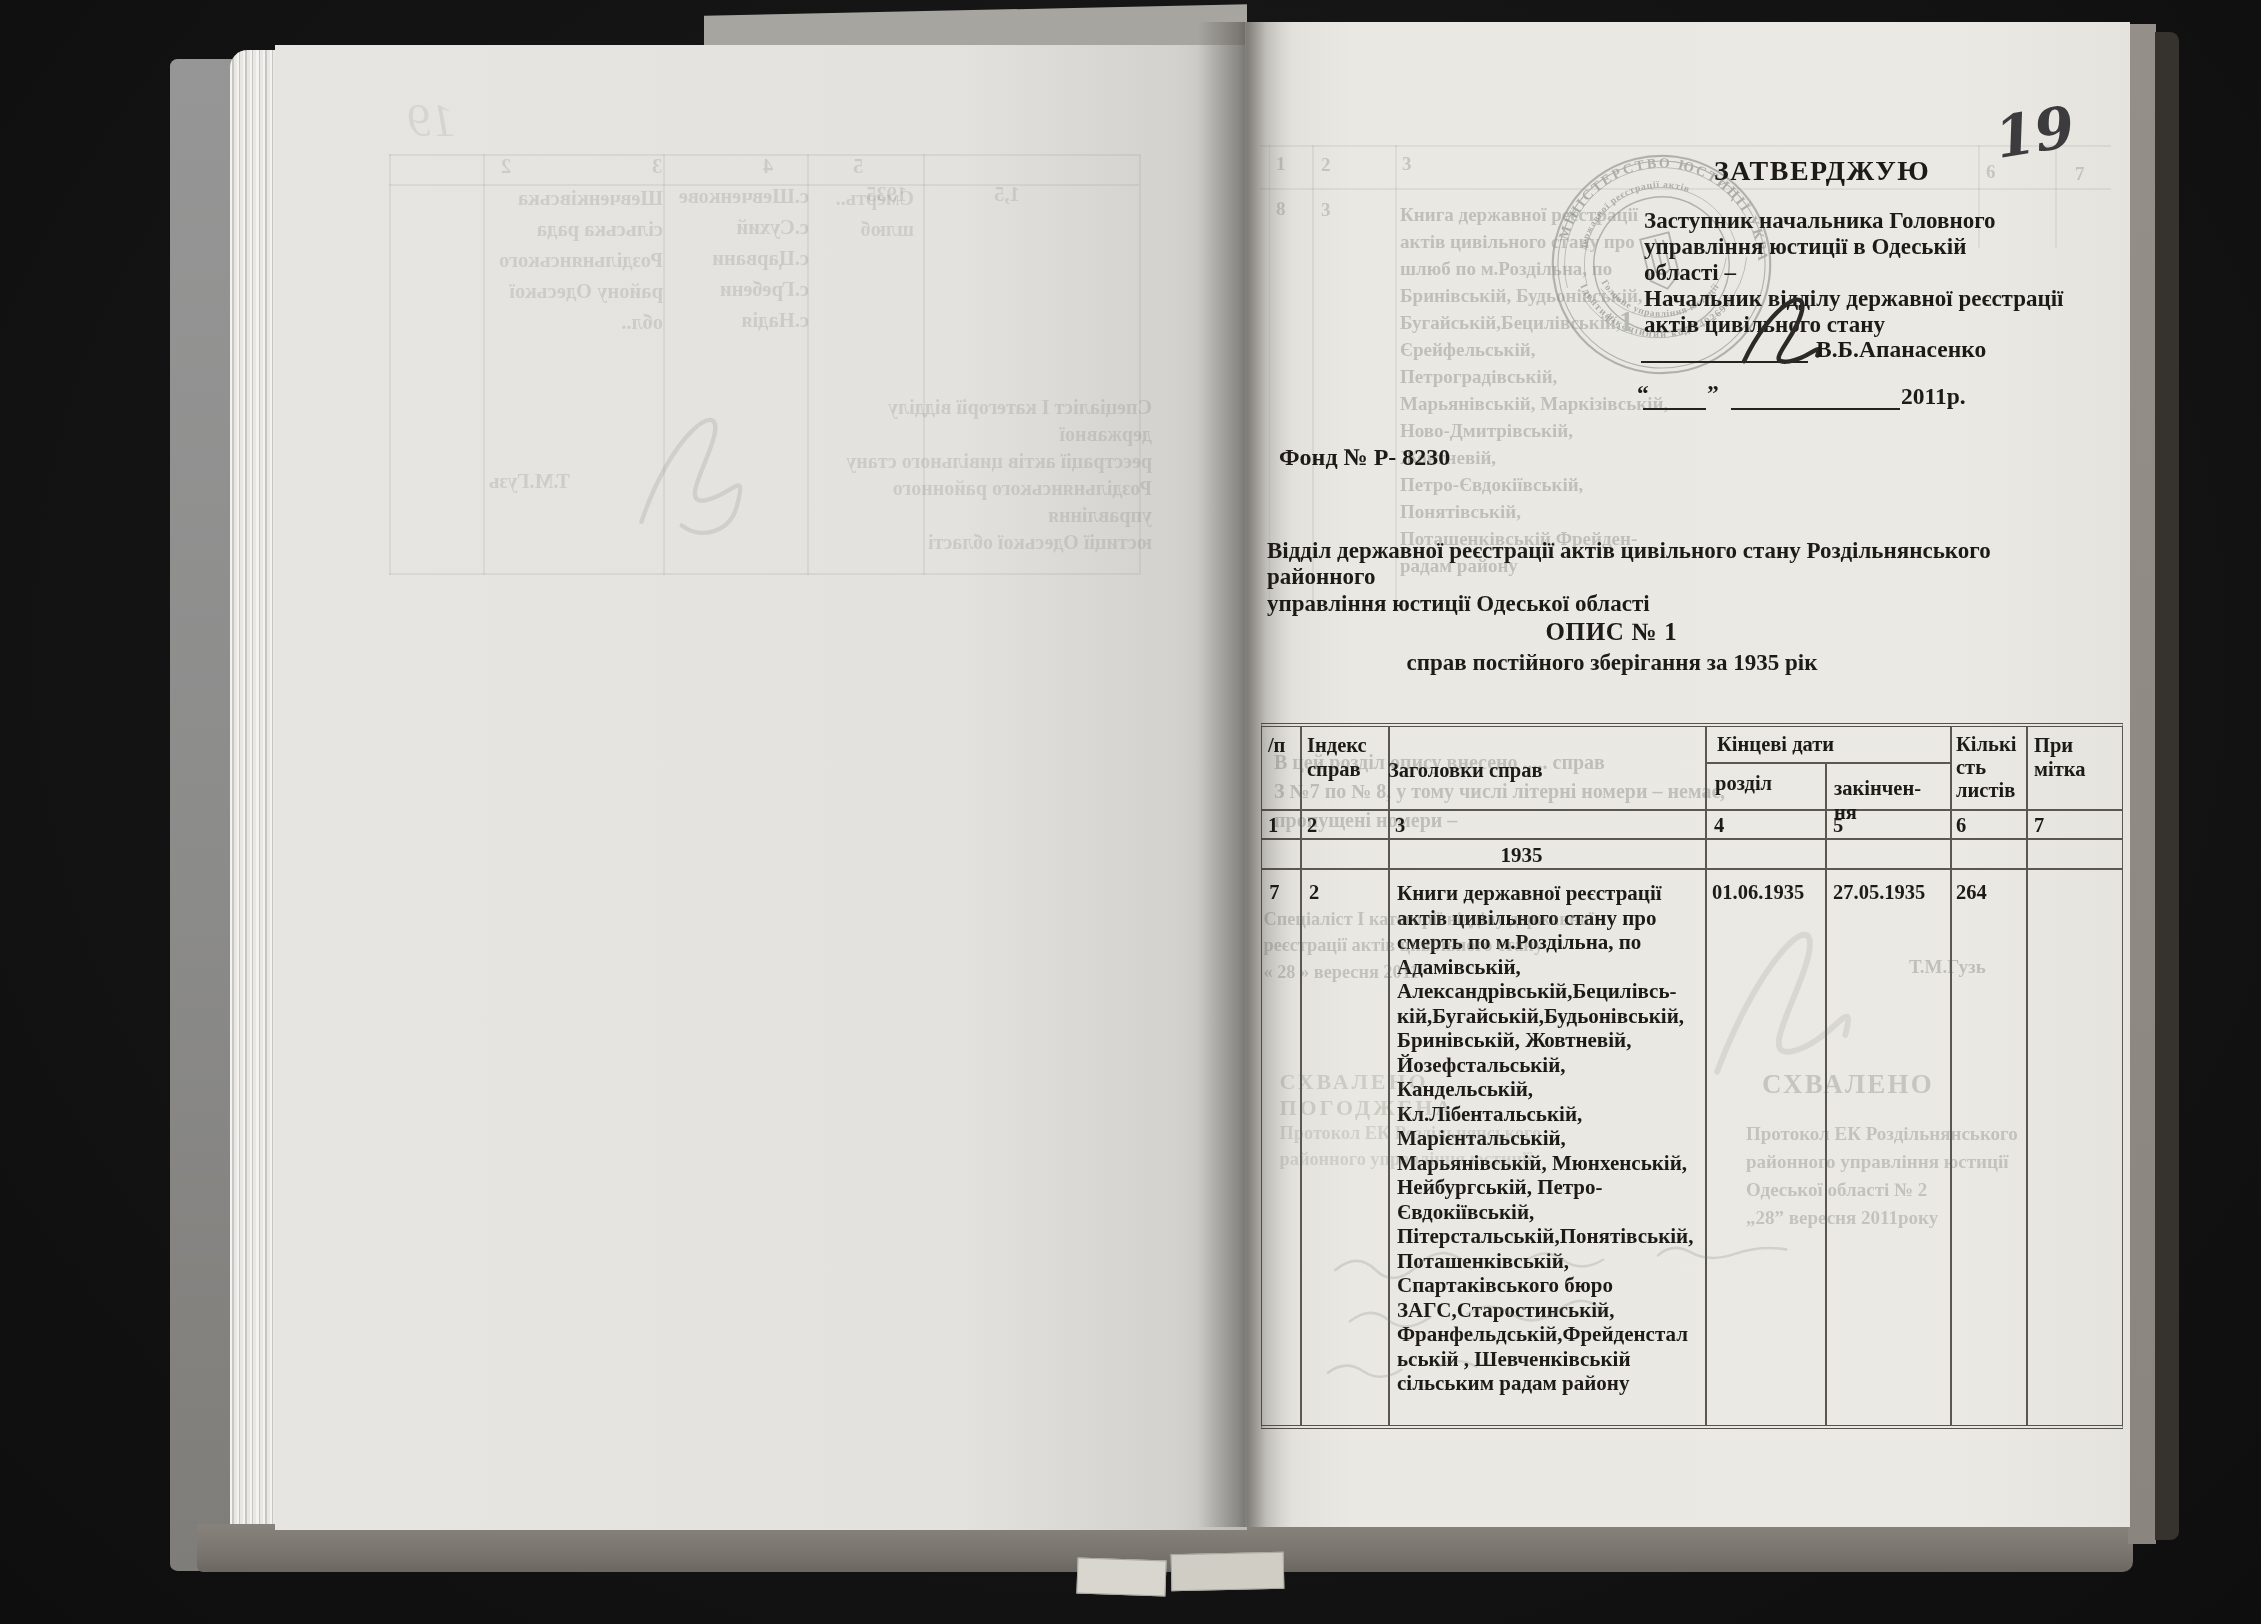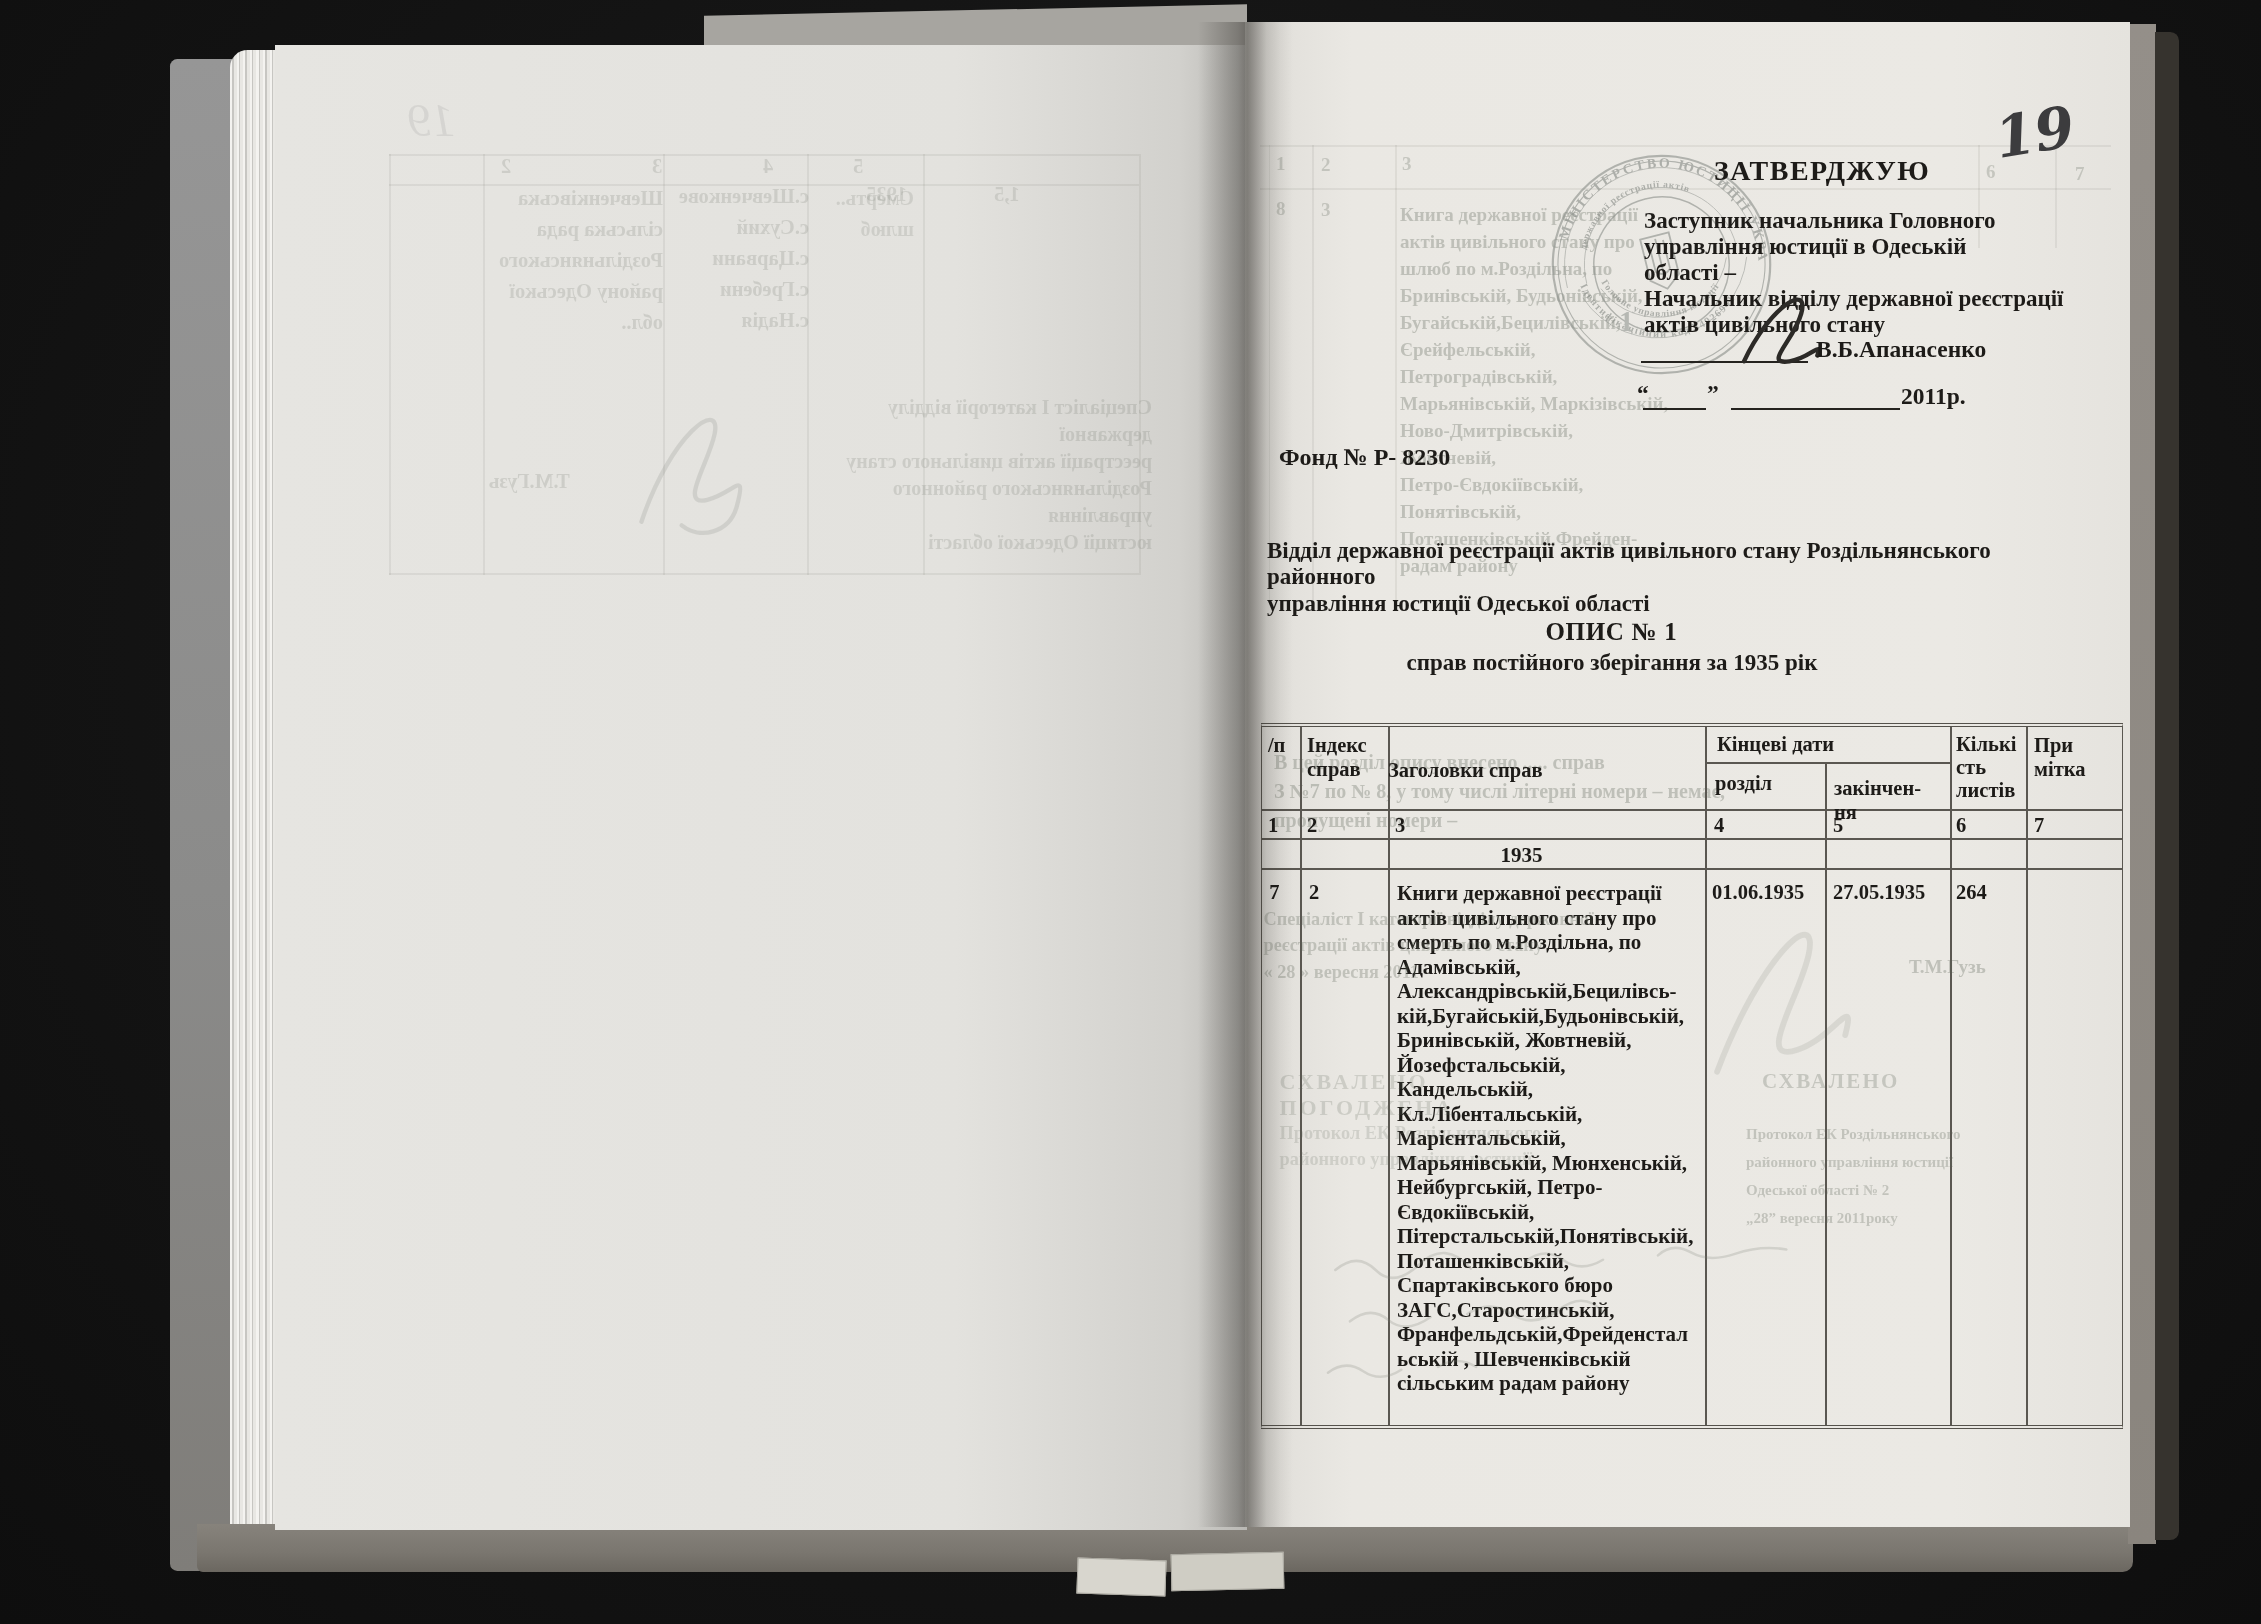--- a/index.html
+++ b/index.html
@@ -300,22 +300,22 @@
       <div class="gtxt ghost pre" style="left:1.5px;top:179px;width:352px;font-size:18.3px;line-height:26.4px;opacity:.28" id="g-spec-in">Спеціаліст І категорії відділу державної
 реєстрації актів цивільного стану
 « 28 »  вересня  2011</div>
       <span class="gtxt ghost" style="left:647px;top:229px;font-size:19px;opacity:.30">Т.М.Гузь</span>
       <svg class="abs" style="left:411px;top:169px;opacity:.14" width="220" height="205" viewBox="0 0 300 280">
         <path d="M60,240 C120,80 200,10 185,80 C172,140 110,230 170,210 C220,193 250,130 235,190" fill="none" stroke="#6a6f66" stroke-width="8" stroke-linecap="round"></path>
       </svg>
       <div class="gtxt ghost" style="left:17.6px;top:342px;width:323px;font-size:22px;letter-spacing:2.9px;opacity:.20">СХВАЛЕНО ПОГОДЖЕНА</div>
       <div class="gtxt ghost pre" style="left:17.6px;top:393px;width:323px;font-size:18.3px;line-height:26.4px;opacity:.18">Протокол ЕК Роздільнянського
 районного управління юстиції</div>
-      <div class="gtxt ghost" style="left:500px;top:342px;font-size:21px;letter-spacing:2.2px;opacity:.26">СХВАЛЕНО</div>
-      <div class="gtxt ghost pre" style="left:484px;top:393px;width:381px;font-size:15px;line-height:28px;opacity:.28">Протокол ЕК Роздільнянського
+      <div class="gtxt ghost" style="left:500px;top:342px;font-size:27px;letter-spacing:2.2px;opacity:.26">СХВАЛЕНО</div>
+      <div class="gtxt ghost pre" style="left:484px;top:393px;width:381px;font-size:19px;line-height:28px;opacity:.28">Протокол ЕК Роздільнянського
 районного управління юстиції
 Одеської області  № 2
 „28” вересня    2011року</div>
       <svg class="abs" style="left:44px;top:499px;opacity:.22" width="660" height="176" viewBox="0 0 900 240">
         <g fill="none" stroke="#7a7e74" stroke-width="3.5" stroke-linecap="round">
           <path d="M40,60 q30,-25 55,0 t60,-8 t70,6 M300,48 q25,-20 50,-2 t55,0 M480,40 q20,-18 45,-4 t60,2 t70,-6"></path>
           <path d="M60,130 q28,-22 52,-2 t58,-4 M220,120 q30,-20 60,0 t65,-6 t60,4"></path>
           <path d="M30,200 q24,-18 48,-2 t52,-2 M180,192 q26,-16 52,0"></path>
         </g>
       </svg>

